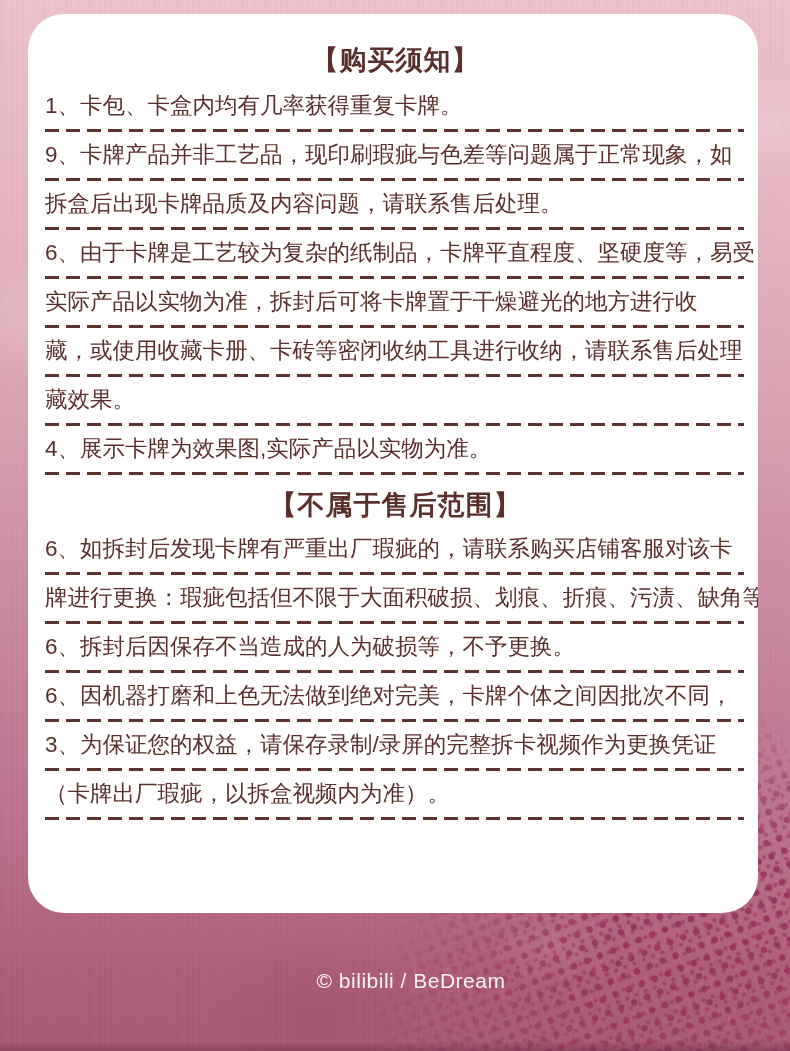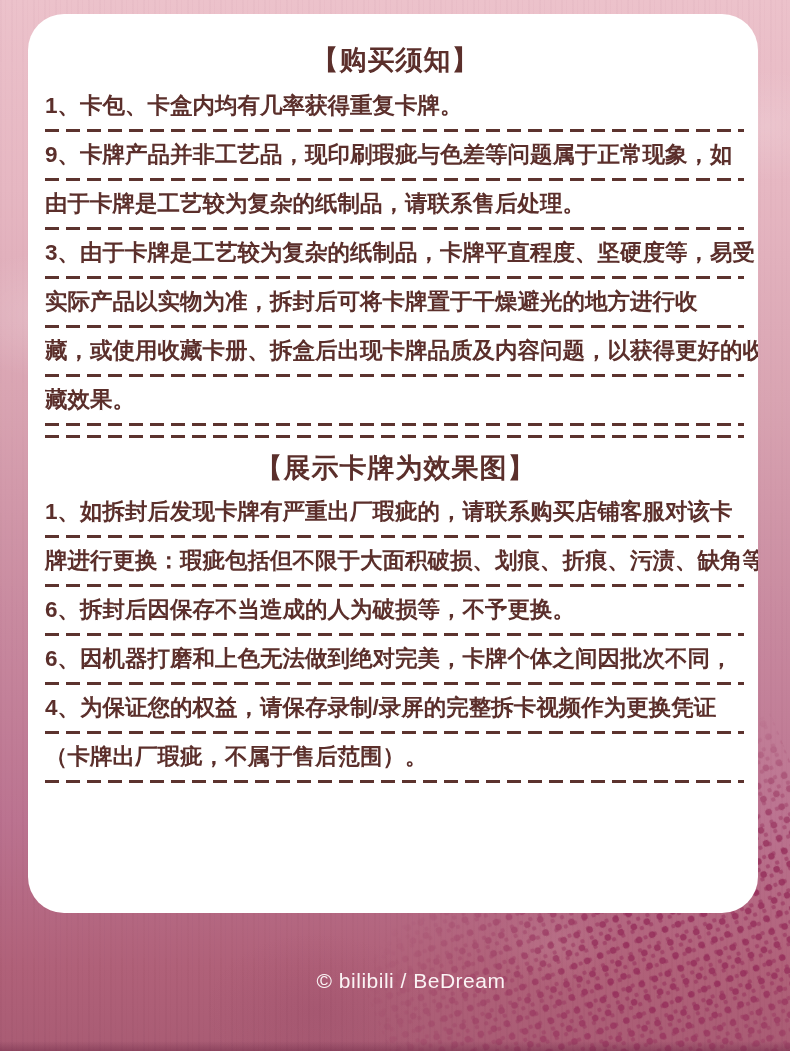--- a/index.html
+++ b/index.html
@@ -98,21 +98,21 @@
     letter-spacing: 1px;
     font-family: Liberation Serif, serif;
   }
   .section-title.second {
     margin-top: 14px;
     margin-bottom: 14px;
   }
   .row .txt {
     font-size: 22.5px;
     line-height: 28px;
-    font-weight: 700;
+    font-weight: 400;
     color: #5b2f2b;
     white-space: nowrap;
     letter-spacing: 0px;
   }
   .dash {
     height: 3px;
     margin: 9px 2px 9px 0;
     background: repeating-linear-gradient(90deg,
       #5c332e 0 14px,
       transparent 14px 21px);
@@ -146,66 +146,67 @@
 
     <div class="row">
       <div class="txt">1、卡包、卡盒内均有几率获得重复卡牌。</div>
       <div class="dash"></div>
     </div>
     <div class="row">
       <div class="txt">9、卡牌产品并非工艺品，现印刷瑕疵与色差等问题属于正常现象，如</div>
       <div class="dash"></div>
     </div>
     <div class="row">
-      <div class="txt">由于卡牌是工艺较为复杂的纸制品，请联系售后处理。</div>
-      <div class="dash"></div>
-    </div>
-    <div class="row">
-      <div class="txt">3、由于卡牌是工艺较为复杂的纸制品，卡牌平直程度、坚硬度等，易受</div>
+      <div class="txt">拆盒后出现卡牌品质及内容问题，请联系售后处理。</div>
+      <div class="dash"></div>
+    </div>
+    <div class="row">
+      <div class="txt">6、由于卡牌是工艺较为复杂的纸制品，卡牌平直程度、坚硬度等，易受</div>
       <div class="dash"></div>
     </div>
     <div class="row">
       <div class="txt">实际产品以实物为准，拆封后可将卡牌置于干燥避光的地方进行收</div>
       <div class="dash"></div>
     </div>
     <div class="row">
-      <div class="txt">藏，或使用收藏卡册、拆盒后出现卡牌品质及内容问题，以获得更好的收</div>
+      <div class="txt">藏，或使用收藏卡册、卡砖等密闭收纳工具进行收纳，请联系售后处理</div>
       <div class="dash"></div>
     </div>
     <div class="row">
       <div class="txt">藏效果。</div>
       <div class="dash"></div>
     </div>
     <div class="row">
-      <div class="dash"></div>
-    </div>
-
-    <h2 class="section-title second">【展示卡牌为效果图】</h2>
-
-    <div class="row">
-      <div class="txt">1、如拆封后发现卡牌有严重出厂瑕疵的，请联系购买店铺客服对该卡</div>
+      <div class="txt">4、展示卡牌为效果图,实际产品以实物为准。</div>
+      <div class="dash"></div>
+    </div>
+
+    <h2 class="section-title second">【不属于售后范围】</h2>
+
+    <div class="row">
+      <div class="txt">6、如拆封后发现卡牌有严重出厂瑕疵的，请联系购买店铺客服对该卡</div>
       <div class="dash"></div>
     </div>
     <div class="row">
       <div class="txt">牌进行更换：瑕疵包括但不限于大面积破损、划痕、折痕、污渍、缺角等。</div>
       <div class="dash"></div>
     </div>
     <div class="row">
       <div class="txt">6、拆封后因保存不当造成的人为破损等，不予更换。</div>
       <div class="dash"></div>
     </div>
     <div class="row">
       <div class="txt">6、因机器打磨和上色无法做到绝对完美，卡牌个体之间因批次不同，</div>
       <div class="dash"></div>
     </div>
     <div class="row">
-      <div class="txt">4、为保证您的权益，请保存录制/录屏的完整拆卡视频作为更换凭证</div>
-      <div class="dash"></div>
-    </div>
-    <div class="row">
-      <div class="txt">（卡牌出厂瑕疵，不属于售后范围）。</div>
+      <div class="txt">3、为保证您的权益，请保存录制/录屏的完整拆卡视频作为更换凭证</div>
+      <div class="dash"></div>
+    </div>
+    <div class="row">
+      <div class="txt">（卡牌出厂瑕疵，以拆盒视频内为准）。</div>
       <div class="dash"></div>
     </div>
 
   </div>
 
   <div class="footer">© bilibili / BeDream</div>
 </div>
 
 </body></html>

